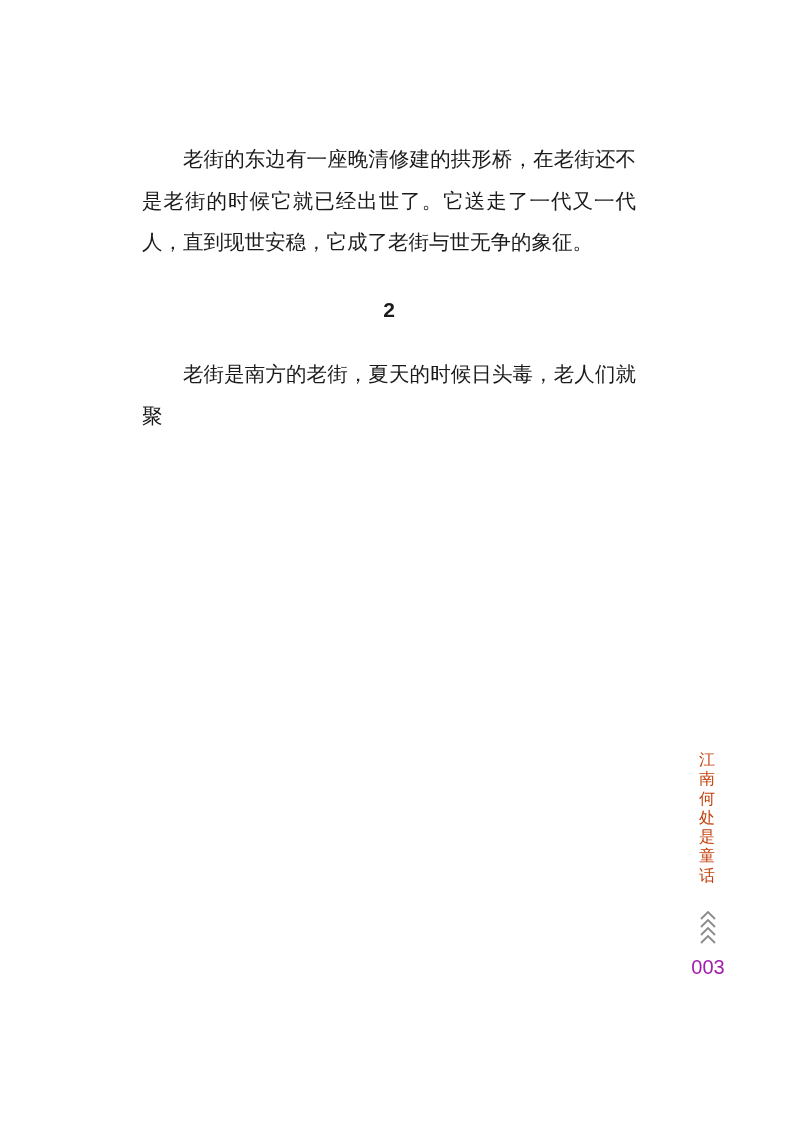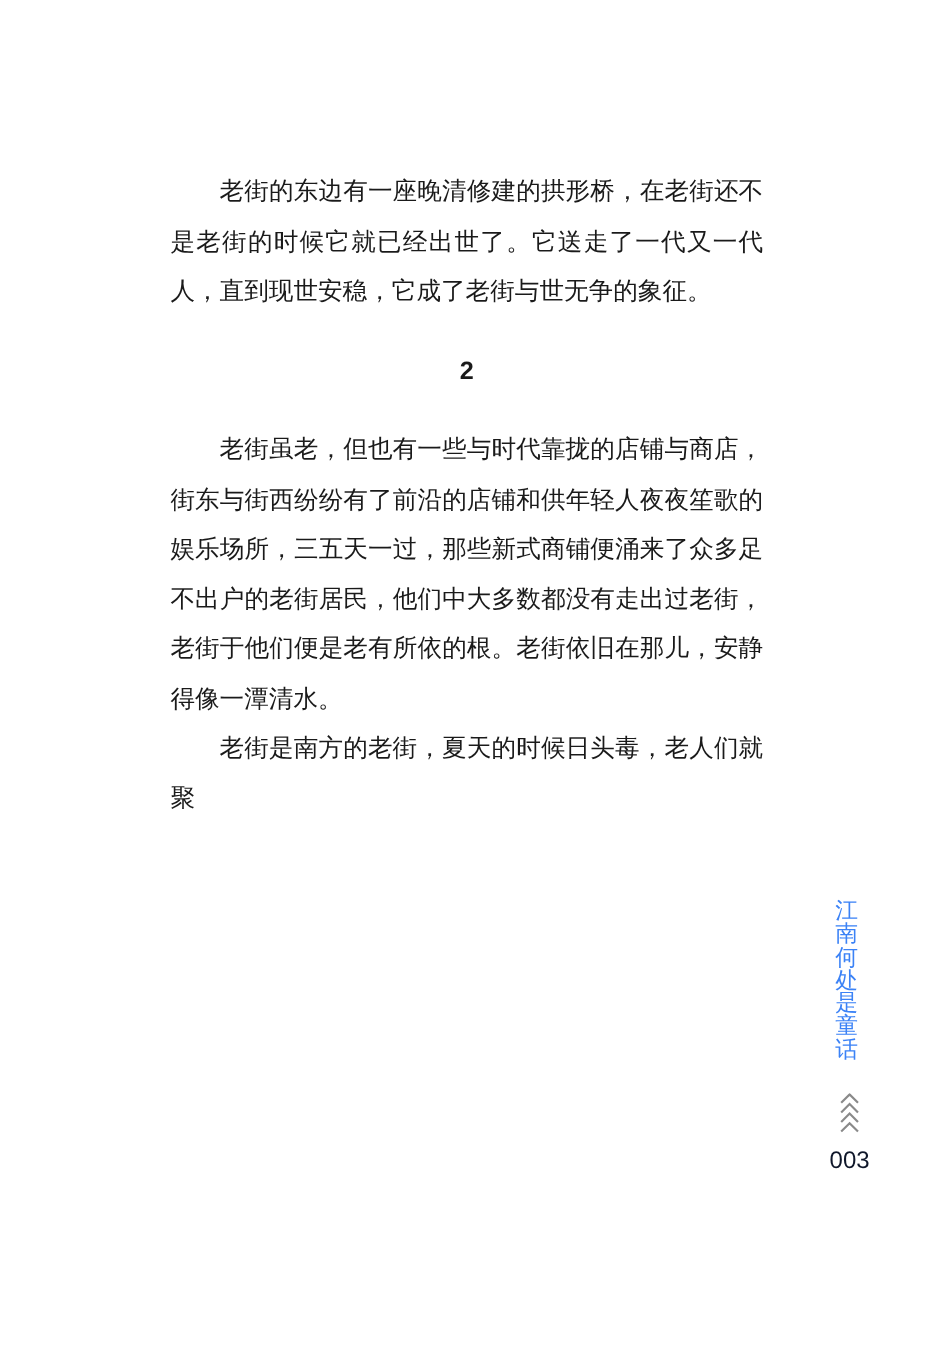--- a/index.html
+++ b/index.html
@@ -47,57 +47,56 @@
       font-family: "Liberation Sans", "DejaVu Sans", sans-serif;
       font-size: 21px;
       font-weight: bold;
       color: #1a1a1a;
     }
     .side-title {
       position: absolute;
       left: 696px;
       top: 750px;
       width: 22px;
-      font-size: 19px;
+      font-size: 16px;
       line-height: 19.3px;
-      text-align: left;
-      color: #3b82f6;
+      text-align: center;
+      color: #c2410c;
       word-break: break-all;
     }
     .side-ornament {
       position: absolute;
       left: 699px;
       top: 911px;
       width: 18px;
       height: 34px;
     }
     .page-number {
       position: absolute;
       left: 686px;
       top: 956px;
       width: 44px;
       text-align: center;
       font-family: "Liberation Sans", "DejaVu Sans", sans-serif;
       font-size: 20px;
-      color: #0f172a;
+      color: #a21caf;
     }
   </style>
 </head>
 <body>
 
 <div class="page">
 
   <div class="body-text block-1">
     <p class="para">老街的东边有一座晚清修建的拱形桥，在老街还不是老街的时候它就已经出世了。它送走了一代又一代人，直到现世安稳，它成了老街与世无争的象征。</p>
   </div>
 
   <div class="section-number">2</div>
 
   <div class="body-text block-2">
-    <p class="para">老街虽老，但也有一些与时代靠拢的店铺与商店，街东与街西纷纷有了前沿的店铺和供年轻人夜夜笙歌的娱乐场所，三五天一过，那些新式商铺便涌来了众多足不出户的老街居民，他们中大多数都没有走出过老街，老街于他们便是老有所依的根。老街依旧在那儿，安静得像一潭清水。</p>
     <p class="para">老街是南方的老街，夏天的时候日头毒，老人们就聚</p>
   </div>
 
   <div class="side-title">江南何处是童话</div>
 
   <div class="side-ornament">
     <svg width="18" height="34" viewBox="0 0 18 34" xmlns="http://www.w3.org/2000/svg">
       <g fill="none" stroke="#8a8a8a" stroke-width="1.8" stroke-linejoin="miter">
         <polyline points="2,8 9,1 16,8"></polyline>
         <polyline points="2,16 9,9 16,16"></polyline>

